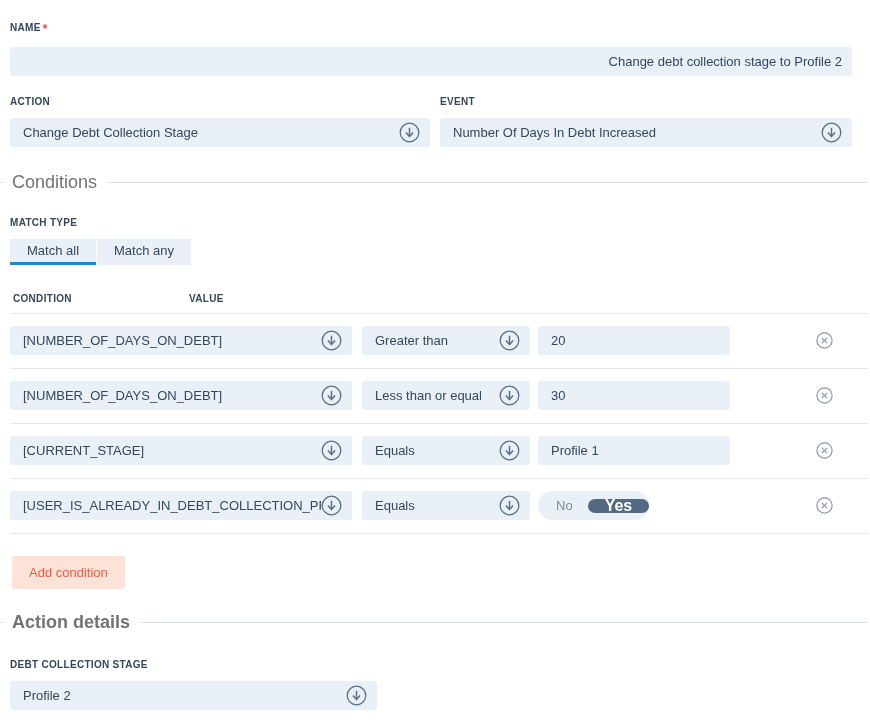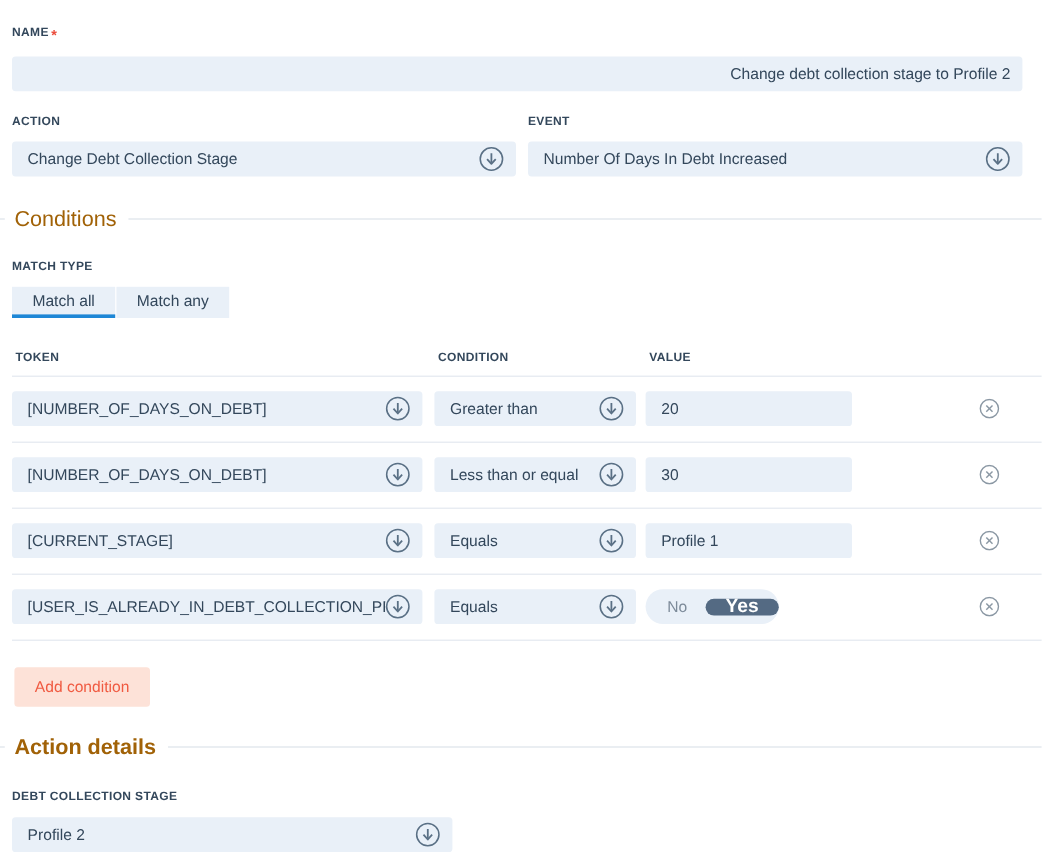--- a/index.html
+++ b/index.html
@@ -35,21 +35,21 @@
   .two-col { display: flex; margin-top: 20px; }
   .col-a { width: 420px; margin-right: 10px; }
   .col-b { width: 412px; }
 
   
   .section {
     display: flex; align-items: center; margin-left: -10px;
     height: 22px;
   }
   .section::before { content: ""; width: 4px; height: 1px; background: #dde3ea; margin-right: 6px; }
-  .section-title { font-size: 18px; color: #a16207; white-space: nowrap; padding: 0 2px; }
+  .section-title { font-size: 18px; color: #737373; white-space: nowrap; padding: 0 2px; }
   .section::after { content: ""; flex: 1; height: 1px; background: #dde3ea; margin-left: 8px; }
 
   .sec-conditions { margin-top: 24px; }
   .sec-action-details { margin-top: 22px; font-weight: bold; }
 
   
   .match-type-label { margin-top: 24px; }
   .tabs { display: flex; }
   .tab {
     background: #e9f0f8; height: 26px; padding: 0 17px;
@@ -68,21 +68,21 @@
   .th-token { width: 342px; margin-right: 10px; padding-left: 3px; }
   .th-condition { width: 168px; margin-right: 8px; padding-left: 3px; }
   .th-value { width: 172px; padding-left: 3px; }
 
   .crow {
     display: flex; align-items: center;
     padding: 12px 0 13px 0; border-bottom: 1px solid #e3e8ef;
   }
   .token-select { width: 342px; margin-right: 10px; }
   .cond-select { width: 168px; margin-right: 8px; justify-content: flex-end; }
-  .value-input { width: 172px; }
+  .value-input { width: 192px; }
   .remove-btn {
     margin-left: auto; margin-right: 35px; width: 17px; height: 17px;
     background: none; border: none; padding: 0; cursor: pointer; display: block;
   }
 
   
   .toggle {
     background: #e9f0f8; border-radius: 15px; height: 29px;
     display: inline-flex; align-items: center; cursor: pointer;
   }
@@ -162,21 +162,20 @@
 
   <span class="field-label match-type-label">MATCH TYPE</span>
   <div class="tabs">
     <div class="tab active">Match all</div>
     <div class="tab">Match any</div>
   </div>
 
   
   <div class="cond-table">
     <div class="thead">
-      <span class="th th-token">TOKEN</span>
       <span class="th th-condition">CONDITION</span>
       <span class="th th-value">VALUE</span>
     </div>
 
     <div class="crow">
       <div class="box select token-select">
         <span class="txt">[NUMBER_OF_DAYS_ON_DEBT]</span>
         <svg class="dd-icon" viewBox="0 0 21 21">
             <use href="#dd-arrow"></use>
           </svg>

